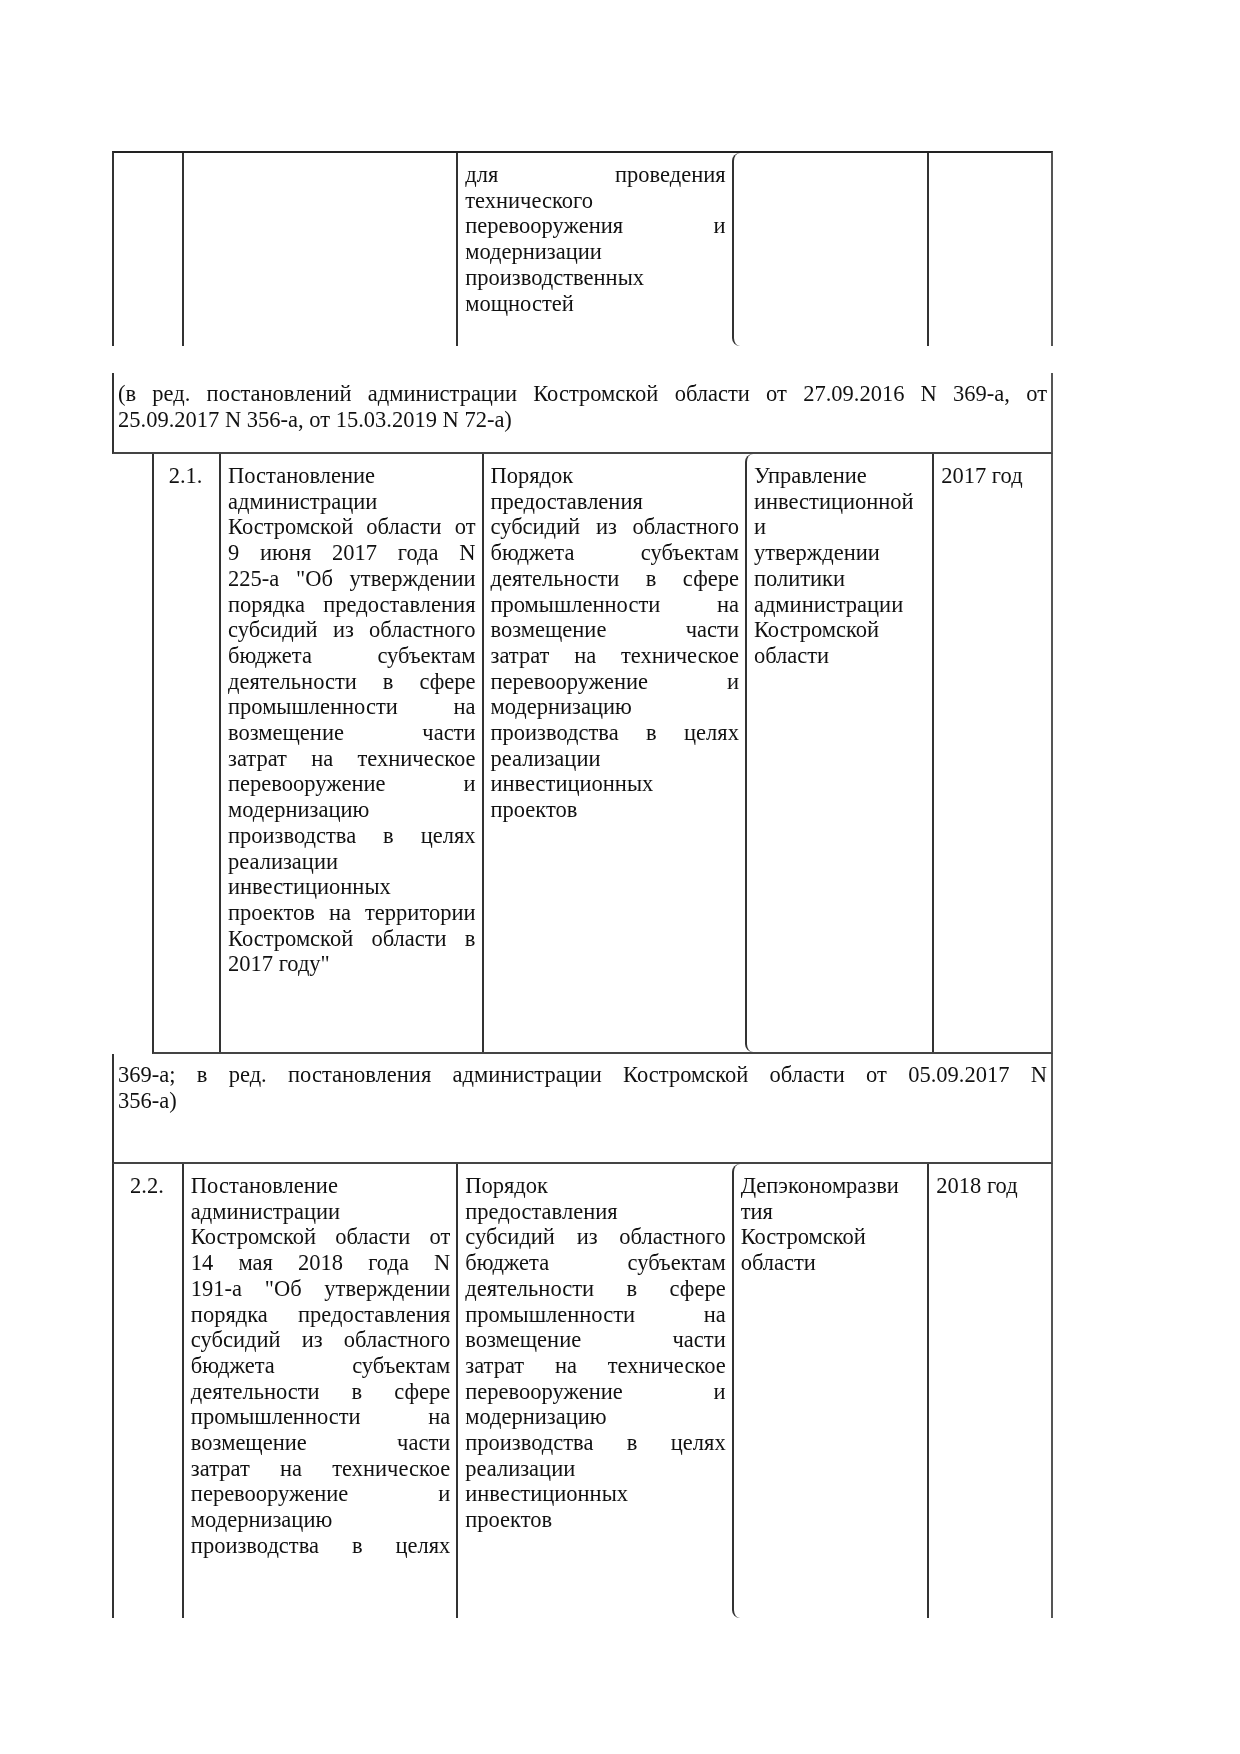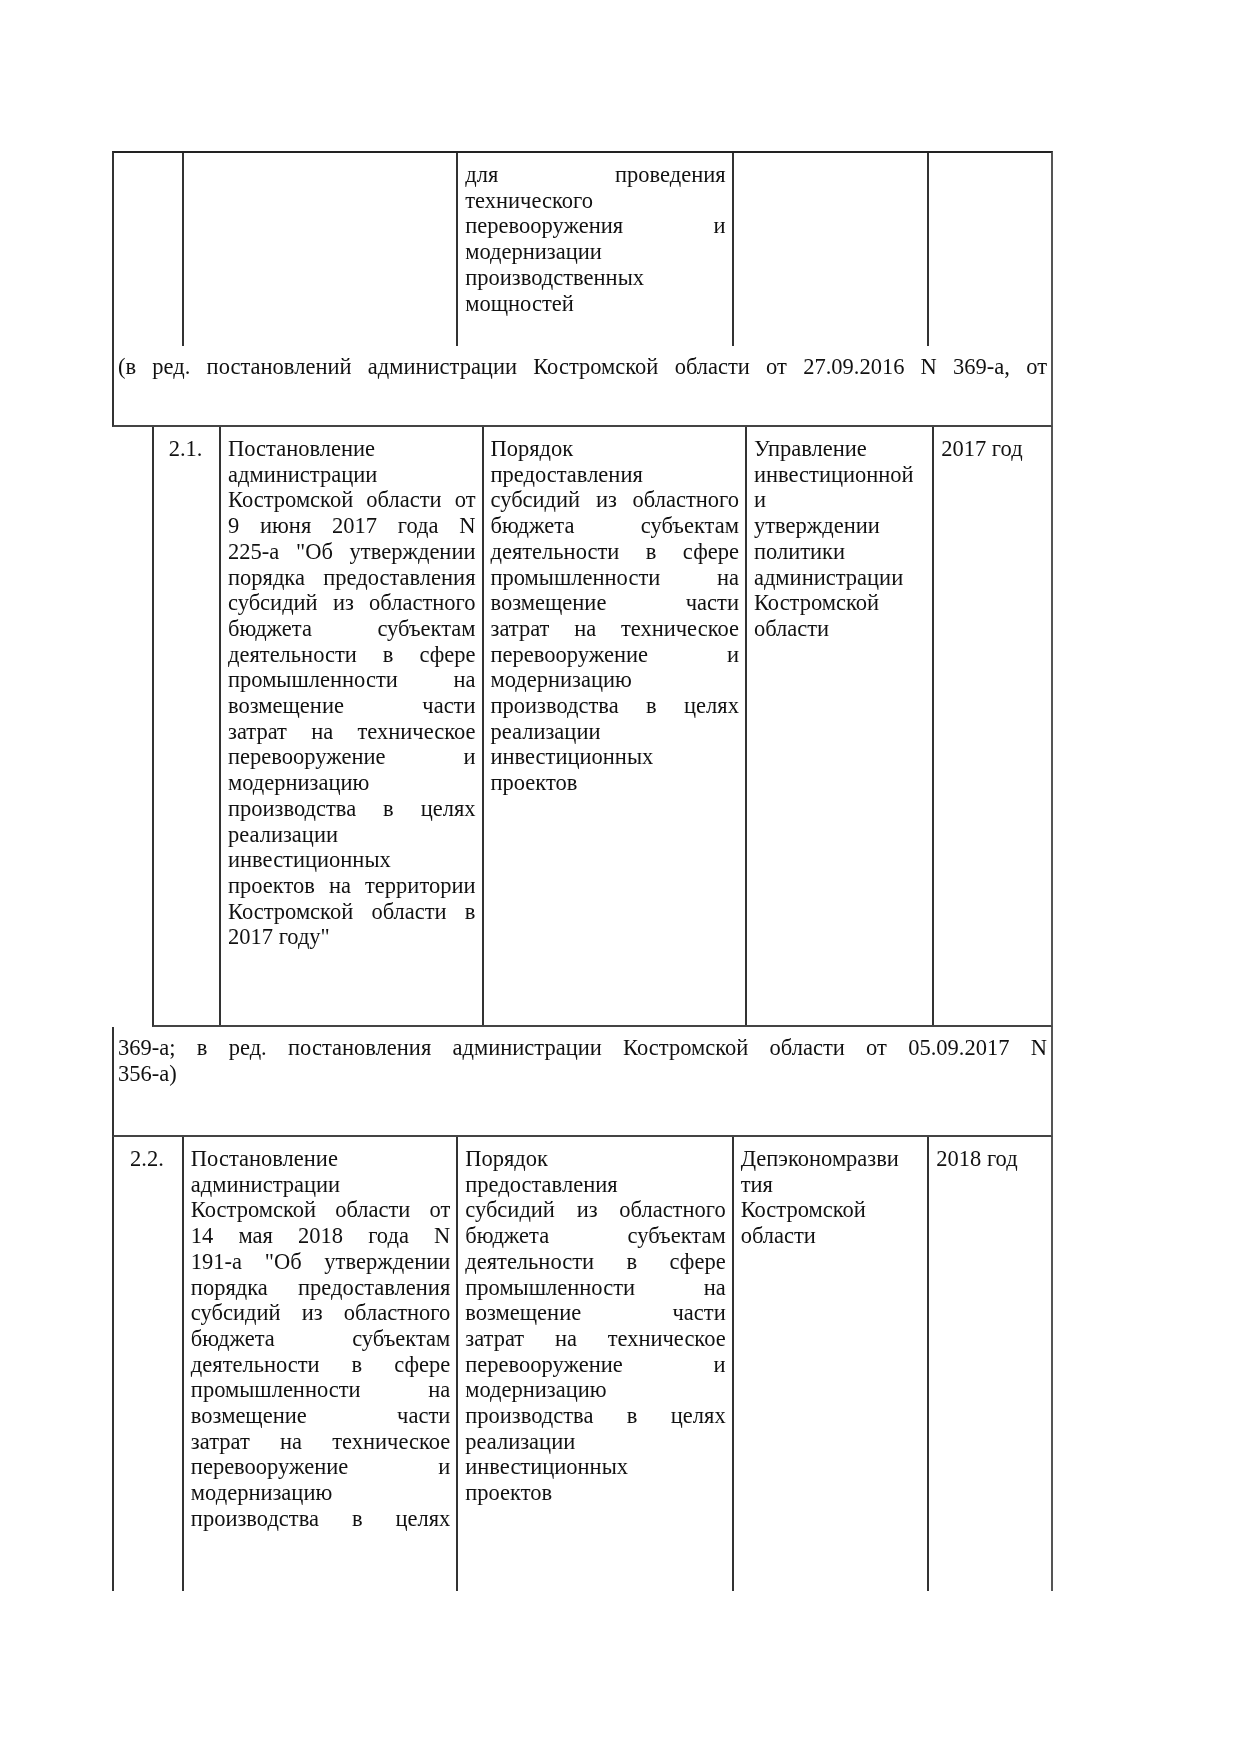--- a/index.html
+++ b/index.html
@@ -7,21 +7,21 @@
          font-family: "Liberation Serif", "DejaVu Serif", serif; color: #111; }
   .tbl { position: absolute; left: 112px; top: 151px; width: 941px; }
   .row { position: relative; display: flex; border-left: 2px solid #333; border-right: 2px solid #555; }
   .row.top { border-top: 2px solid #222; }
   .row.bt { border-bottom: 2px solid #444; }
   .cell { box-sizing: border-box; padding: 9px 6px 6px 7px; font-size: 22.5px; line-height: 25.7px; }
   .cell + .cell { border-left: 2px solid #333; }
   .c1 { width: 68px; text-align: center; padding-left: 2px; padding-right: 4px; }
   .c2 { width: 275px; }
   .c3 { width: 276px; }
-  .c4 { width: 196px; }
+  .c4 { width: 196px; border-radius: 8px; }
   .c5 { width: 124px; text-align: left; }
   .line { display: block; white-space: nowrap; }
   .line.j { text-align: justify; text-align-last: justify; white-space: normal; }
   .note { width: 100%; box-sizing: border-box; padding: 8px 4px 8px 4px; font-size: 22.5px; line-height: 26px; text-align: justify; }
   .note .line.j { text-align-last: justify; }
 </style>
 </head>
 <body>
 
 <div class="tbl">
@@ -34,23 +34,24 @@
         <span class="line">технического</span>
         <span class="line j">перевооружения и</span>
         <span class="line">модернизации</span>
         <span class="line">производственных</span>
         <span class="line">мощностей</span>
       </div>
     <div class="cell c4"></div>
     <div class="cell c5"></div>
   </div>
 
-  <div class="row bt" style="height:79px;">
+  <div class="row bt" style="height:79px;margin-top:27px;">
     <div class="note">
         <span class="line j">(в ред. постановлений администрации Костромской области от 27.09.2016 N 369-а, от</span>
+        <span class="line">25.09.2017 N 356-а, от 15.03.2019 N 72-а)</span>
       </div>
   </div>
 
   <div class="row bt" style="height:598px;margin-left:40px;">
     <div class="cell c1">
       <span>2.1.</span>
     </div>
     <div class="cell c2">
         <span class="line">Постановление</span>
         <span class="line">администрации</span>

